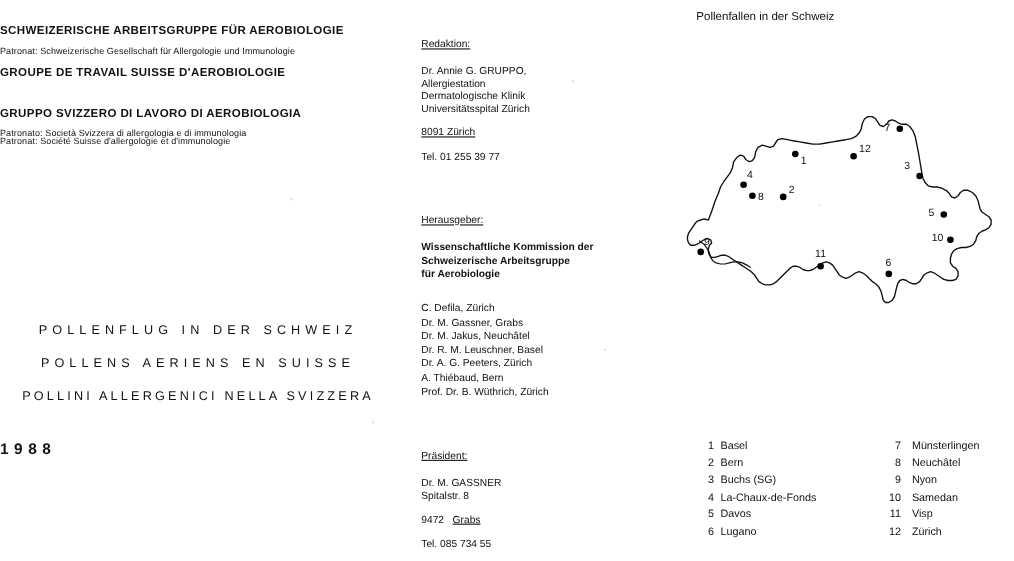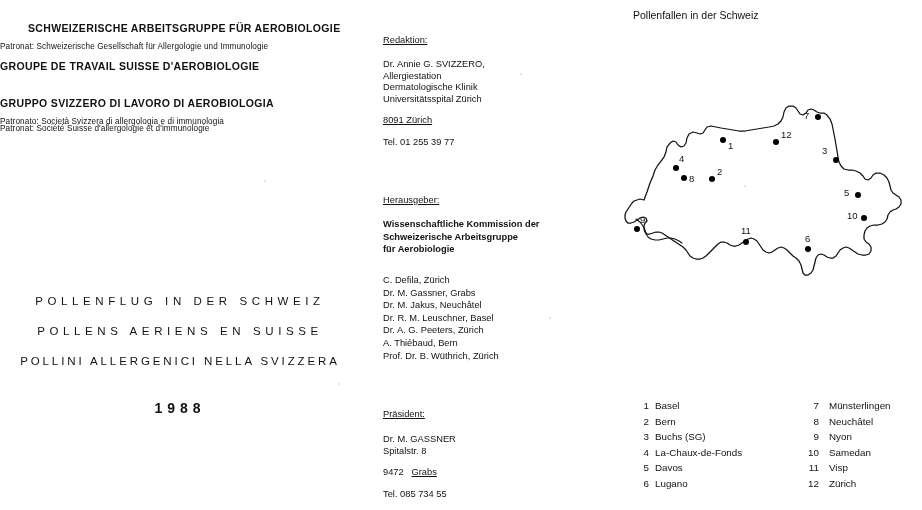--- a/index.html
+++ b/index.html
@@ -16,36 +16,36 @@
   
   .left-col{position:absolute;left:0;top:0;width:360px;height:510px;}
   .org-title{
     font-size:10.5px;font-weight:bold;letter-spacing:0.35px;
     white-space:nowrap;
   }
   .org-sub{
     font-size:8.2px;font-weight:normal;letter-spacing:0.1px;
     white-space:nowrap;
   }
-  .l1{position:absolute;left:0;right:0;top:22px;padding-left:28px;}
+  .l1{position:absolute;left:0;right:0;top:22px;}
   .l2{position:absolute;left:0;right:0;top:42px;}
   .l3{position:absolute;left:0;right:0;top:60px;}
   .l4{position:absolute;left:0;right:0;top:80px;margin-top:44px;}
   .l5{position:absolute;left:0;right:0;top:97px;}
   .l6{position:absolute;left:0;right:0;top:117px;}
 
   .doc-title{
     position:absolute;left:0;right:0;text-align:center;
     font-size:11.5px;font-weight:normal;
   }
   .t1{top:295px;letter-spacing:4.6px;}
   .t2{top:325px;letter-spacing:4.6px;}
   .t3{top:355px;letter-spacing:2.9px;}
   .year{
-    position:absolute;left:0;right:0;top:400px;text-align:center;
+    position:absolute;left:0;right:0;top:400px;text-align:left;
     font-size:14px;font-weight:bold;letter-spacing:5px;
   }
 
   
   .mid-col{position:absolute;left:372px;top:16px;width:200px;height:378px;
     font-size:9.3px;line-height:12.6px;margin-left:11px;}
   .blk{position:absolute;left:0;width:200px;}
   .hdr{text-decoration:underline;}
   .u{text-decoration:underline;}
   .bold{font-weight:bold;}
@@ -114,21 +114,21 @@
     <div class="year">1988</div>
   </div>
 
   <div class="mid-col">
 
     <div class="blk b-redaktion">
       <span class="hdr">Redaktion:</span>
     </div>
 
     <div class="blk b-redaktion-body">
-      <div>Dr. Annie G. SVIZZERO,</div>
+      <div>Dr. Annie G. GRUPPO,</div>
       <div class="tight">Allergiestation</div>
       <div class="tight">Dermatologische Klinik</div>
       <div class="tight">Universitätsspital Zürich</div>
       <div class="gap"></div>
       <div><span class="u">8091 Zürich</span></div>
       <div class="gap"></div>
       <div>Tel. 01  255 39 77</div>
     </div>
 
     <div class="blk b-herausgeber">

